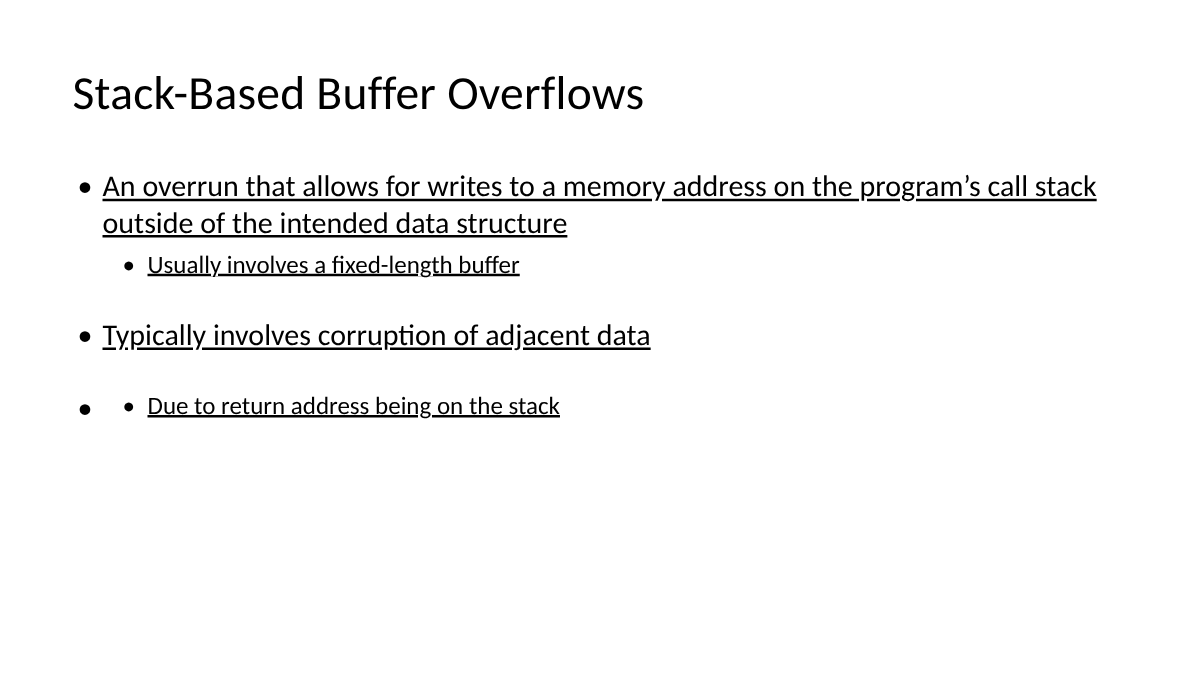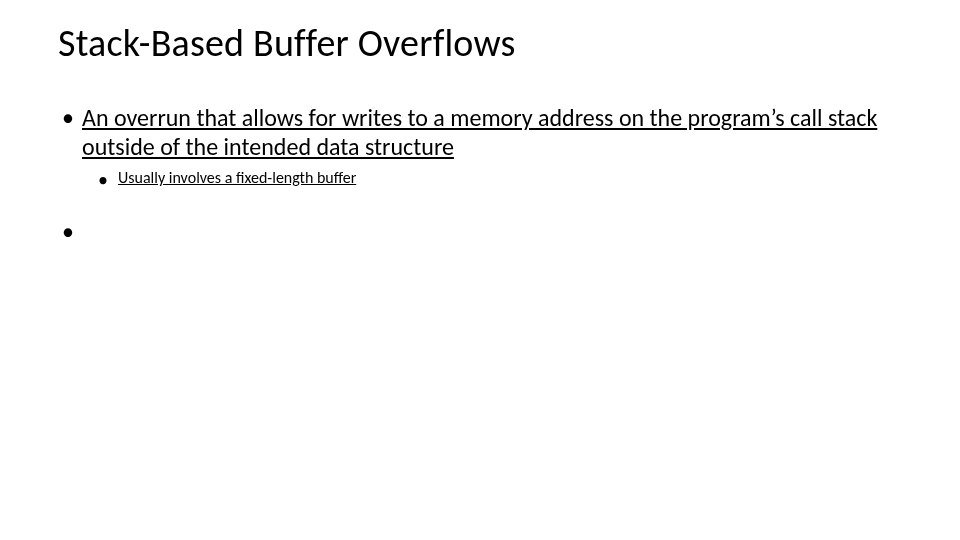--- a/index.html
+++ b/index.html
@@ -9,21 +9,21 @@
     height: 540px;
     background: #ffffff;
     font-family: Calibri, "Segoe UI", Arial, sans-serif;
     color: #000000;
     overflow: hidden;
   }
   .slide {
     box-sizing: border-box;
     width: 960px;
     height: 492px;
-    padding: 20px 58px 0 58px;
+    padding: 52px 58px 0 58px;
     position: relative;
     border-radius: 18px;
   }
   .title {
     font-family: "Calibri Light", Calibri, "Segoe UI", Arial, sans-serif;
     font-size: 38px;
     font-weight: 400;
     letter-spacing: 0.2px;
     margin: 0 0 38px 0;
   }
@@ -49,21 +49,21 @@
   }
   ul.level2 {
     list-style: none;
     padding: 0;
     margin: 6px 0 0 0;
   }
   ul.level2 > li {
     position: relative;
     padding-left: 24px;
     margin-left: 12px;
-    font-size: 16px;
+    font-size: 20px;
     line-height: 1.25;
   }
   ul.level2 > li::before {
     content: "•";
     position: absolute;
     left: 4px;
     top: 0;
     font-size: 20px;
   }
 </style>
@@ -76,15 +76,23 @@
   <ul class="level1">
     <li>
       <span>An overrun that allows for writes to a memory address on the program’s call stack outside of the intended data structure</span>
       <ul class="level2">
         <li>
           <span>Usually involves a fixed-length buffer</span>
         </li>
       </ul>
     </li>
     <li>
+      <span>Typically involves corruption of adjacent data</span>
+    </li>
+    <li>
+      <ul class="level2">
+        <li>
+          <span>Due to return address being on the stack</span>
+        </li>
+      </ul>
     </li>
   </ul>
 </div>
 
 </body></html>

